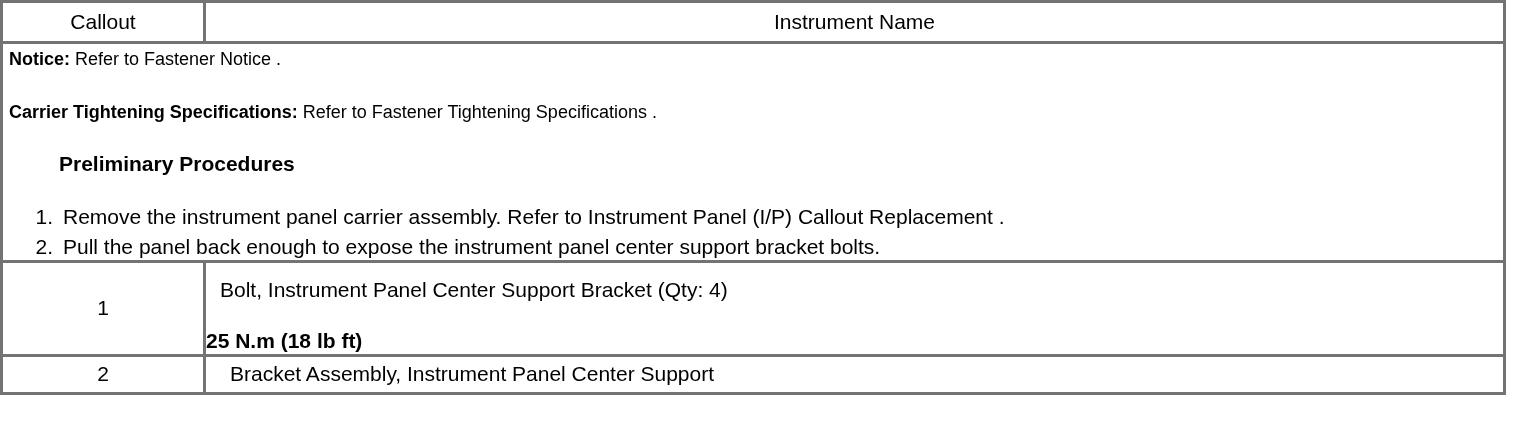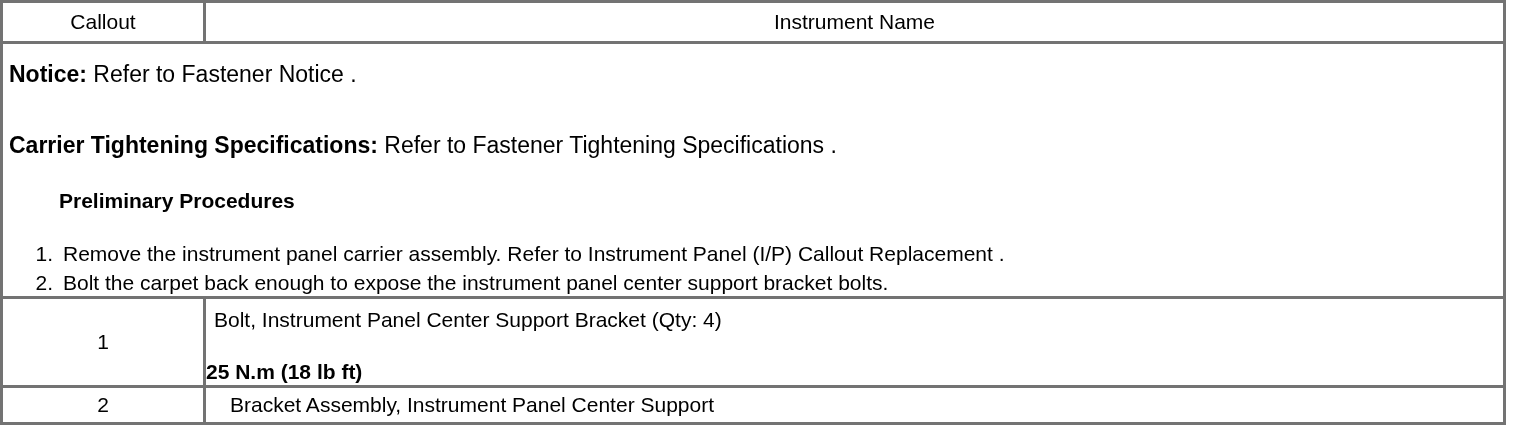--- a/index.html
+++ b/index.html
@@ -47,22 +47,22 @@
     height: 38px;
     padding: 0 4px;
   }
 
   
   .notice-cell {
     padding: 7px 0 8px 0;
     vertical-align: top;
   }
   .notice-line {
-    font-size: 23px;
-    padding: 16px 6px 0 6px;
+    font-size: 18px;
+    padding: 4px 6px 0 6px;
     margin: 0 0 26px 0;
     white-space: nowrap;
   }
   .notice-line.spec-line {
     margin-bottom: 28px;
   }
   .notice-line .lead {
     font-weight: bold;
   }
   .prelim-heading {
@@ -101,21 +101,21 @@
     text-align: center;
     font-size: 21px;
   }
   .component-cell {
     padding: 5px 0 5px 6px;
     vertical-align: top;
   }
   .component-cell .comp-main {
     font-size: 21px;
     line-height: 1.25;
-    margin: 8px;
+    margin: 14px;
   }
   .component-cell .torque {
     font-weight: bold;
     font-size: 21px;
     line-height: 1.25;
     margin: 25px 8px 0 0;
   }
   .row-two .component-cell {
     padding-top: 4px;
     padding-bottom: 4px;
@@ -146,21 +146,21 @@
         <td class="notice-cell" colspan="2">
 
           <p class="notice-line"><span class="lead">Notice:</span><span> Refer to Fastener Notice .</span></p>
 
           <p class="notice-line spec-line"><span class="lead">Carrier Tightening Specifications:</span><span> Refer to Fastener Tightening Specifications .</span></p>
 
           <p class="prelim-heading">Preliminary Procedures</p>
 
           <ol class="prelim-list">
             <li>Remove the instrument panel carrier assembly. Refer to Instrument Panel (I/P) Callout Replacement .</li>
-            <li>Bolt the carpet back enough to expose the instrument panel center support bracket bolts.</li>
+            <li>Pull the panel back enough to expose the instrument panel center support bracket bolts.</li>
           </ol>
 
         </td>
       </tr>
 
       <tr class="row-one">
         <td class="callout-num">1</td>
         <td class="component-cell">
           <p class="comp-main">Bolt, Instrument Panel Center Support Bracket (Qty: 4)</p>
           <p class="torque">25 N.m (18 lb ft)</p>

